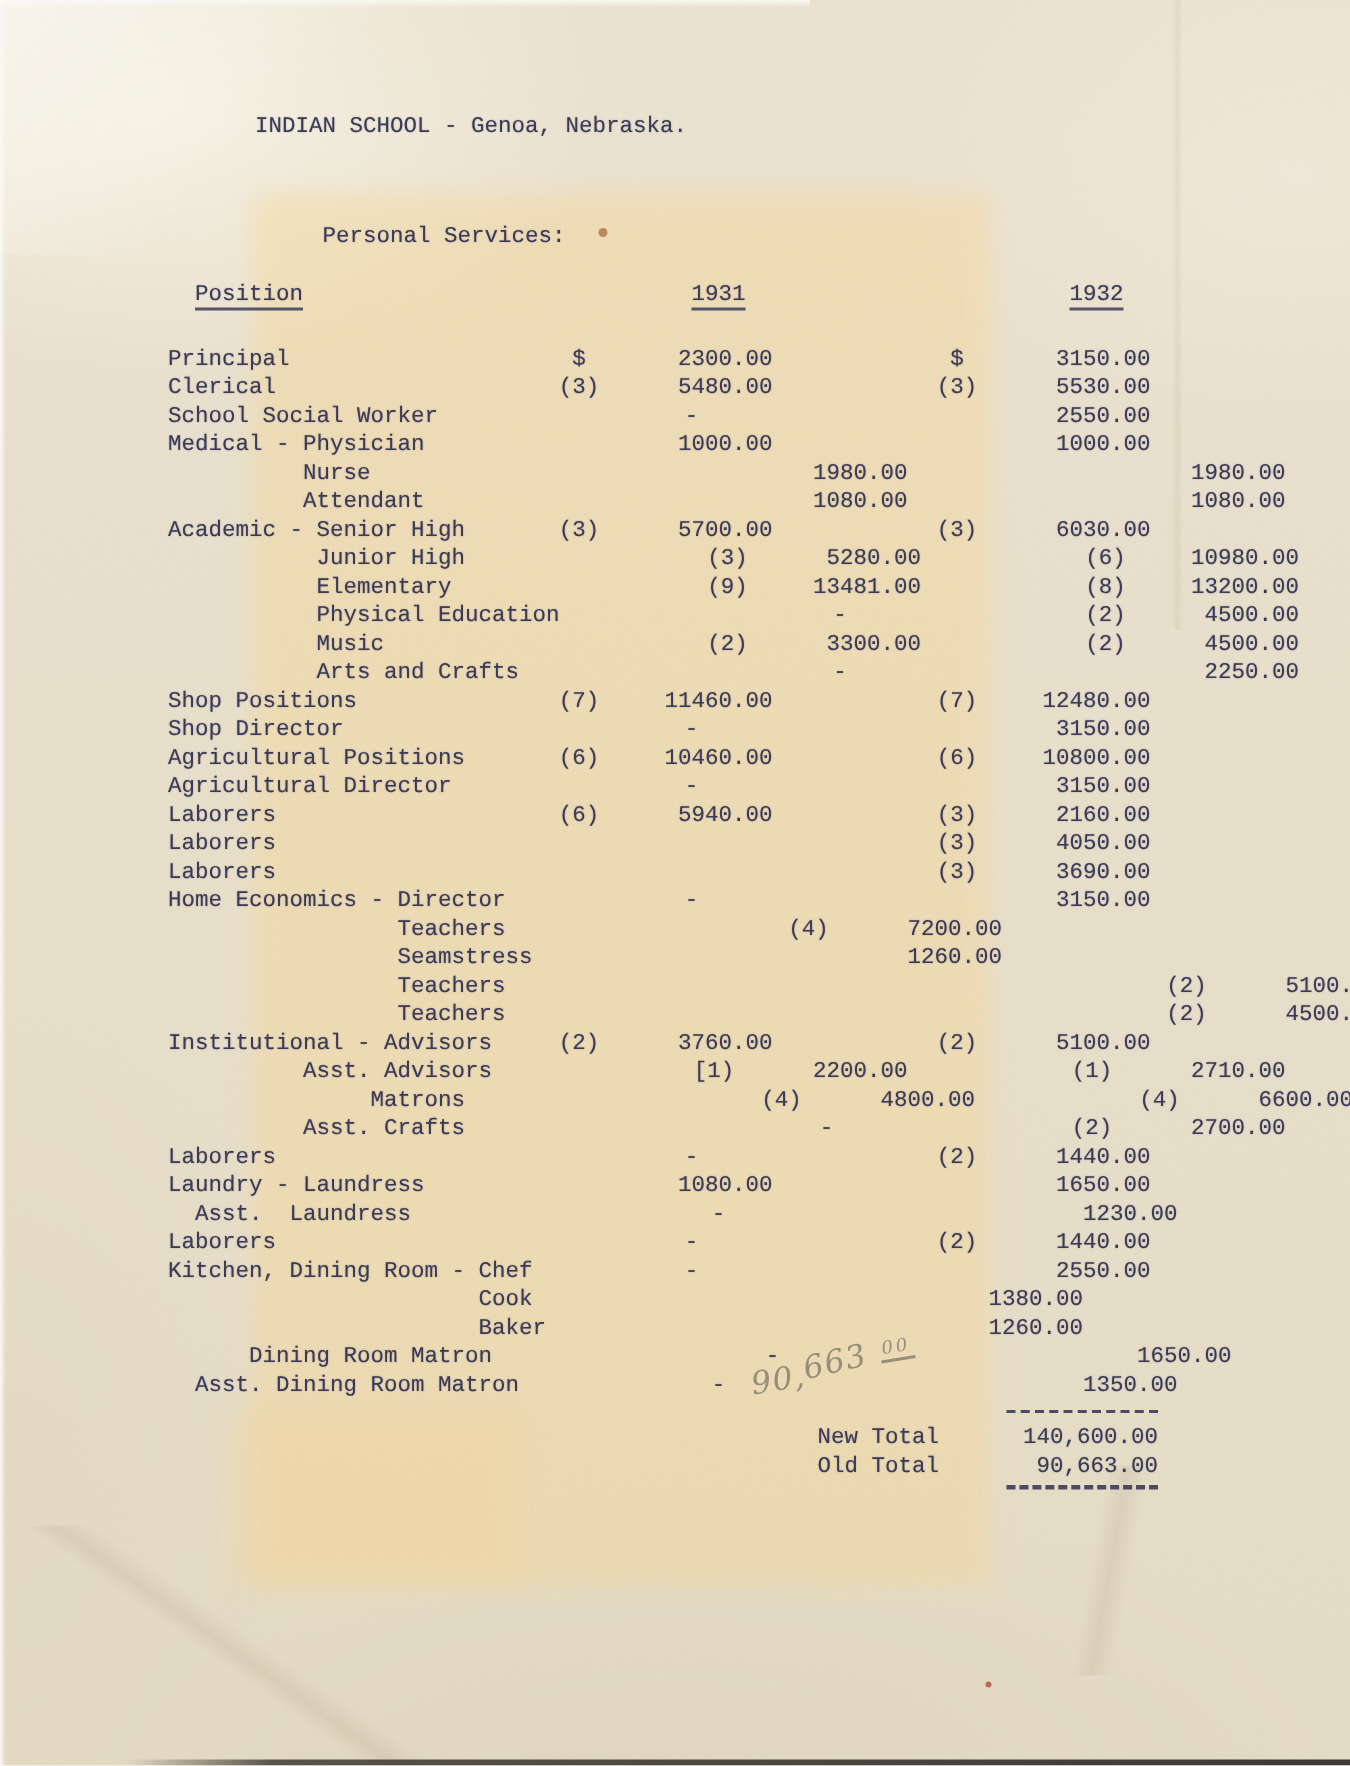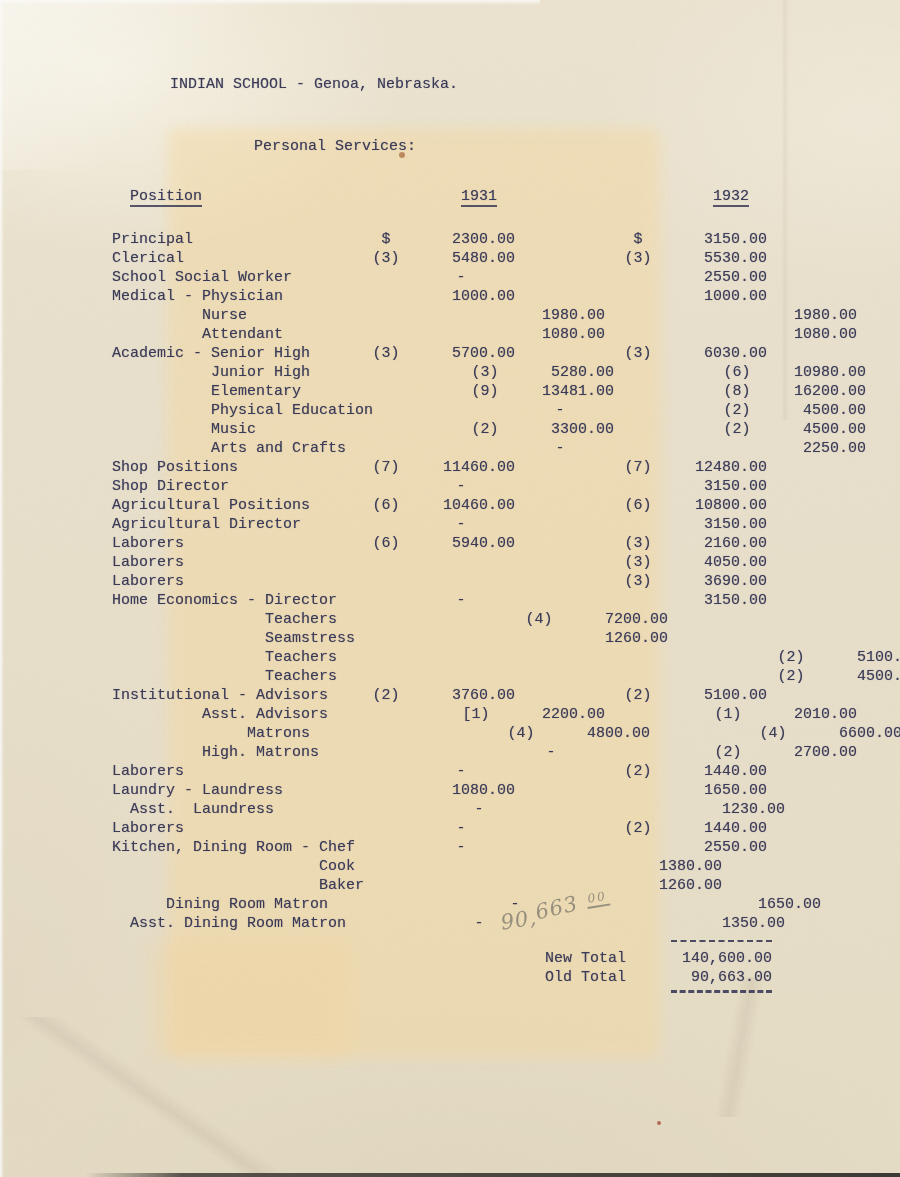--- a/index.html
+++ b/index.html
@@ -58,21 +58,21 @@
 
   
   .typed{
     color:#3b3b58;
     font-size:15px;
     text-shadow:0 0 1px rgba(55,55,88,.45);
     letter-spacing:0;
   }
   .underl{border-bottom:2px solid rgba(59,59,88,.85);padding-bottom:1px;display:inline-block;line-height:15px;text-align:center;}
   .doc-title{position:absolute;left:170px;top:76px;}
-  .doc-sub{position:absolute;left:215px;top:138px;margin-left:39px;}
+  .doc-sub{position:absolute;left:215px;top:149px;}
 
   .thead{position:absolute;left:112px;top:188px;display:flex;}
   .tbody{position:absolute;left:112px;top:230px;}
   .row{display:flex;line-height:19px;height:19px;}
   .c-pos{width:253px;white-space:pre;}
   .thead .c-pos{padding-left:18px;}
   .c-c1,.c-c2{width:42px;text-align:center;white-space:pre;}
   .c-a1,.c-a2{width:108px;text-align:right;white-space:pre;}
   .c-gap{width:102px;}
   .c-a1.dash,.c-a2.dash{text-align:center;}
@@ -197,21 +197,21 @@
       <span class="c-c2">(6)</span>
       <span class="c-a2">10980.00</span>
     </div>
 
     <div class="row">
       <span class="c-pos" style="padding-left: 99px;">Elementary</span>
       <span class="c-c1">(9)</span>
       <span class="c-a1">13481.00</span>
       <span class="c-gap"></span>
       <span class="c-c2">(8)</span>
-      <span class="c-a2">16200.00</span>
+      <span class="c-a2">13200.00</span>
     </div>
 
     <div class="row">
       <span class="c-pos" style="padding-left: 99px;">Physical Education</span>
       <span class="c-c1"></span>
       <span class="c-a1 dash">-</span>
       <span class="c-gap"></span>
       <span class="c-c2">(2)</span>
       <span class="c-a2">4500.00</span>
     </div>
@@ -350,34 +350,34 @@
       <span class="c-c2">(2)</span>
       <span class="c-a2">5100.00</span>
     </div>
 
     <div class="row">
       <span class="c-pos" style="padding-left: 90px;">Asst. Advisors</span>
       <span class="c-c1">[1)</span>
       <span class="c-a1">2200.00</span>
       <span class="c-gap"></span>
       <span class="c-c2">(1)</span>
-      <span class="c-a2">2010.00</span>
+      <span class="c-a2">2710.00</span>
     </div>
 
     <div class="row">
       <span class="c-pos" style="padding-left: 135px;">Matrons</span>
       <span class="c-c1">(4)</span>
       <span class="c-a1">4800.00</span>
       <span class="c-gap"></span>
       <span class="c-c2">(4)</span>
       <span class="c-a2">6600.00</span>
     </div>
 
     <div class="row">
-      <span class="c-pos" style="padding-left: 90px;">High. Matrons</span>
+      <span class="c-pos" style="padding-left: 90px;">Asst. Crafts</span>
       <span class="c-c1"></span>
       <span class="c-a1 dash">-</span>
       <span class="c-gap"></span>
       <span class="c-c2">(2)</span>
       <span class="c-a2">2700.00</span>
     </div>
 
     <div class="row">
       <span class="c-pos" style="padding-left: 0px;">Laborers</span>
       <span class="c-c1"></span>

